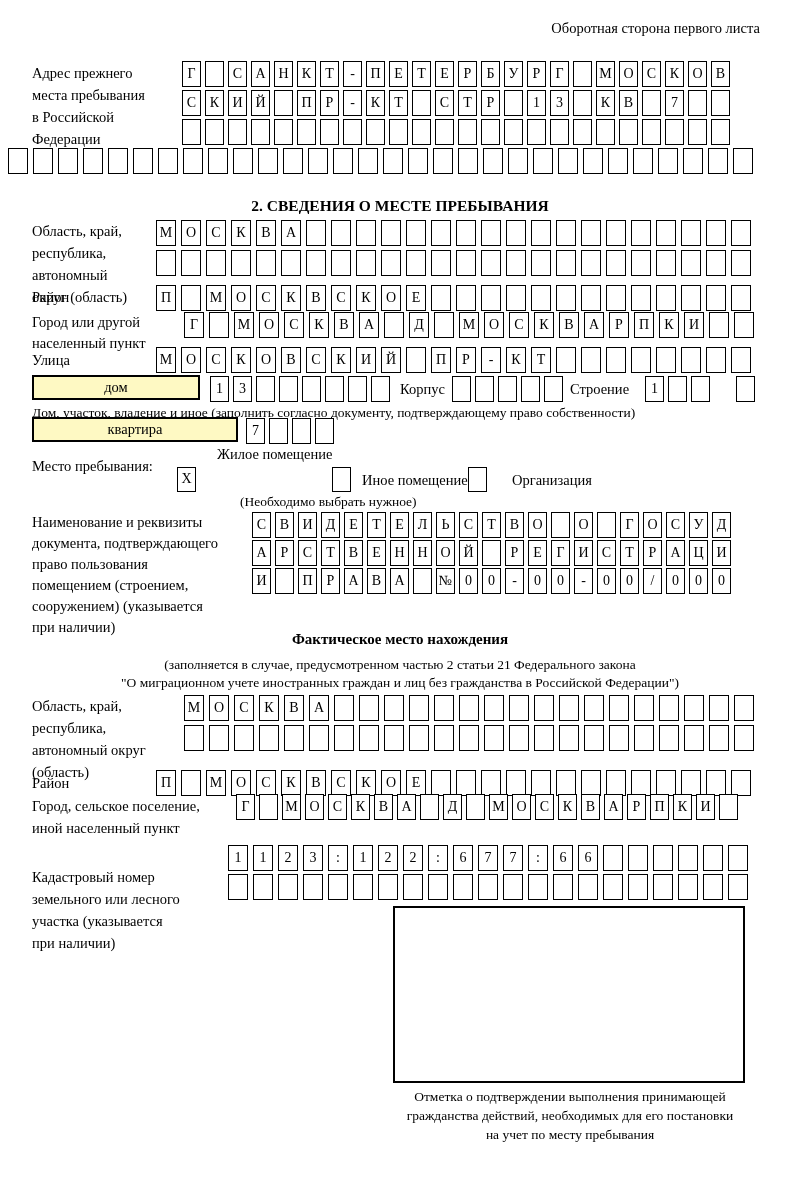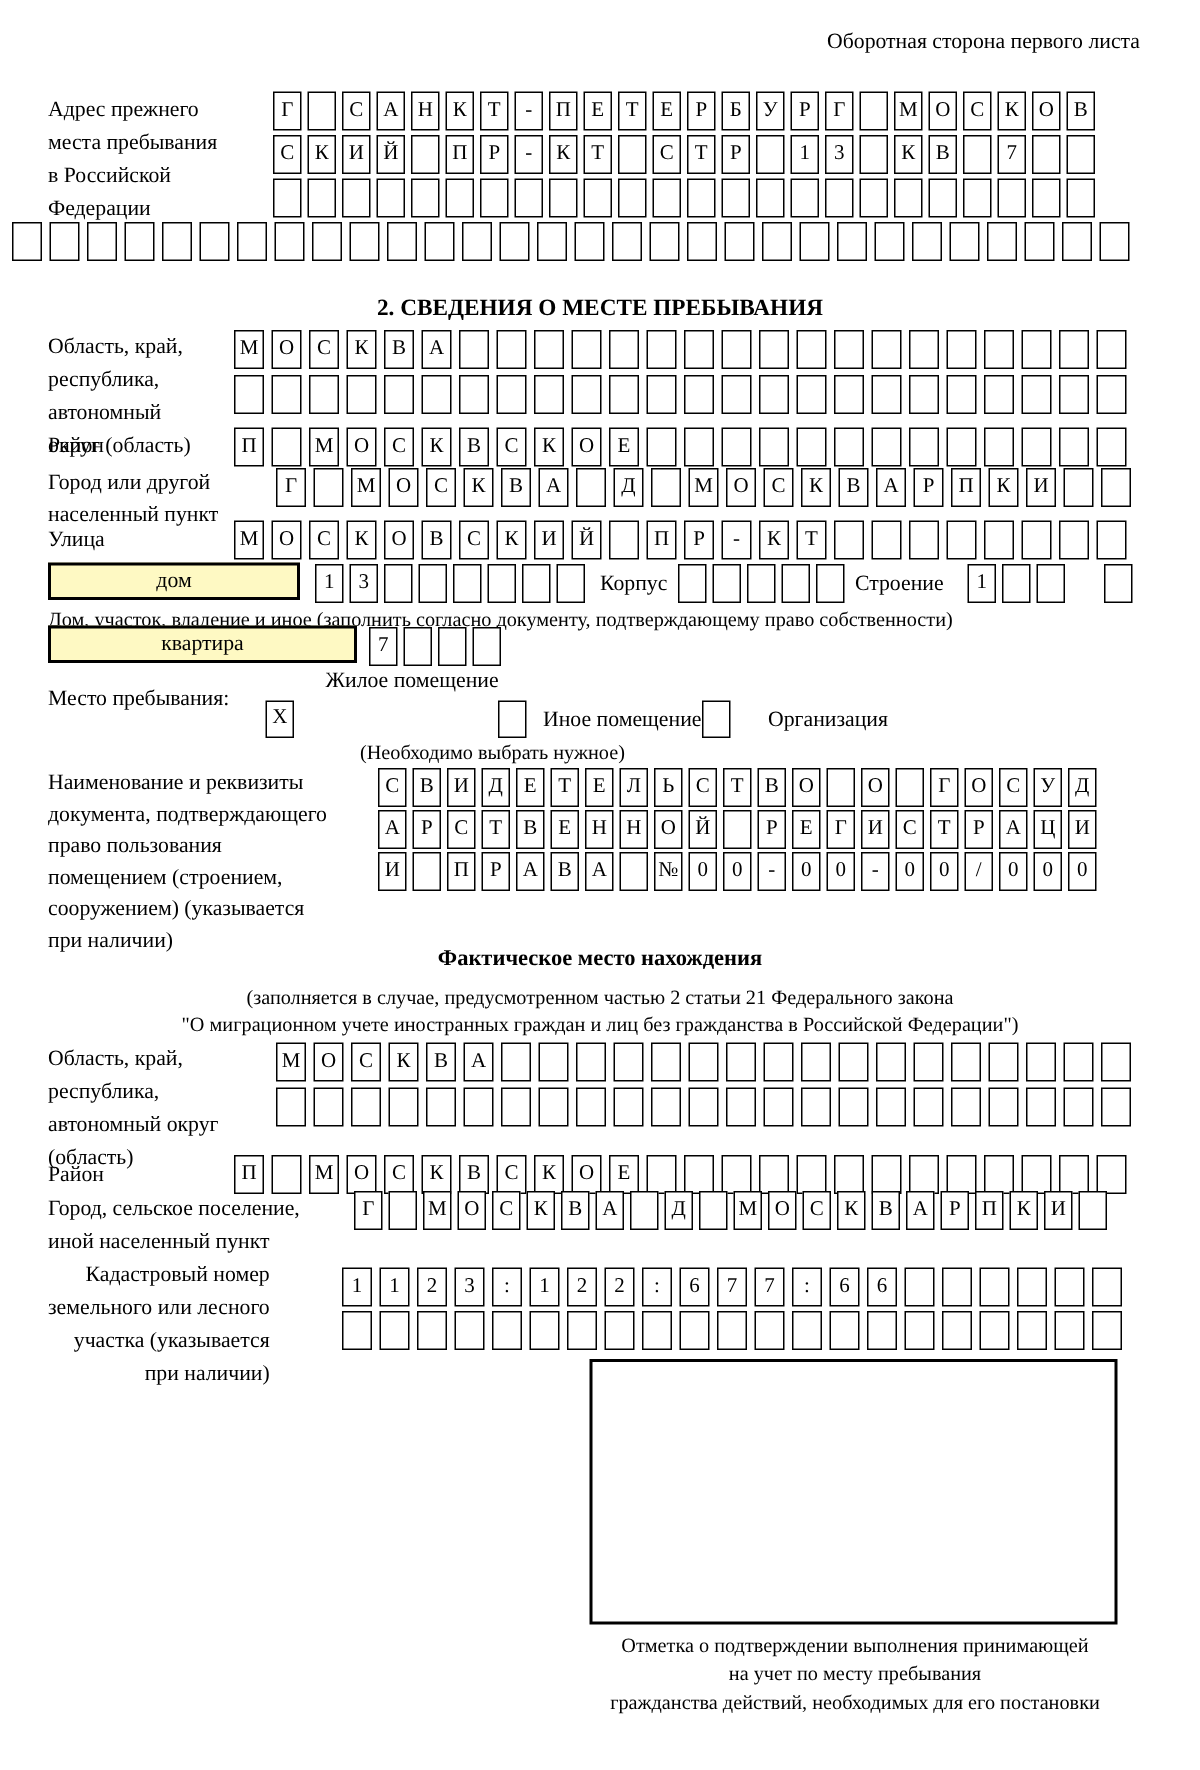--- a/index.html
+++ b/index.html
@@ -529,21 +529,21 @@
       <div class="cell">К</div>
       <div class="cell">В</div>
       <div class="cell">А</div>
       <div class="cell">Р</div>
       <div class="cell">П</div>
       <div class="cell">К</div>
       <div class="cell">И</div>
       <div class="cell"></div>
     </div>
 
-  <div class="abs lbl" style="left:32px;top:839px;text-align:right;">
+  <div class="abs lbl" style="left:32px;top:866px;">
       <div class="line">Кадастровый номер</div>
       <div class="line">земельного или лесного</div>
       <div class="line">участка (указывается</div>
       <div class="line">при наличии)</div>
     </div>
   <div class="abs cells" style="left:228px;top:845px;">
       <div class="cell">1</div>
       <div class="cell">1</div>
       <div class="cell">2</div>
       <div class="cell">3</div>
@@ -585,17 +585,17 @@
       <div class="cell"></div>
       <div class="cell"></div>
       <div class="cell"></div>
       <div class="cell"></div>
       <div class="cell"></div>
     </div>
 
   <div class="abs" style="left:393px;top:906px;width:352px;height:177px;border:2px solid #000;box-sizing:border-box;"></div>
   <div class="abs caption" style="left:389px;top:1087px;width:362px;">
       <div class="line">Отметка о подтверждении выполнения принимающей</div>
+      <div class="line">гражданства действий, необходимых для его постановки</div>
       <div class="line">на учет по месту пребывания</div>
-      <div class="line">гражданства действий, необходимых для его постановки</div>
     </div>
 
 </div>
 
 </body></html>

